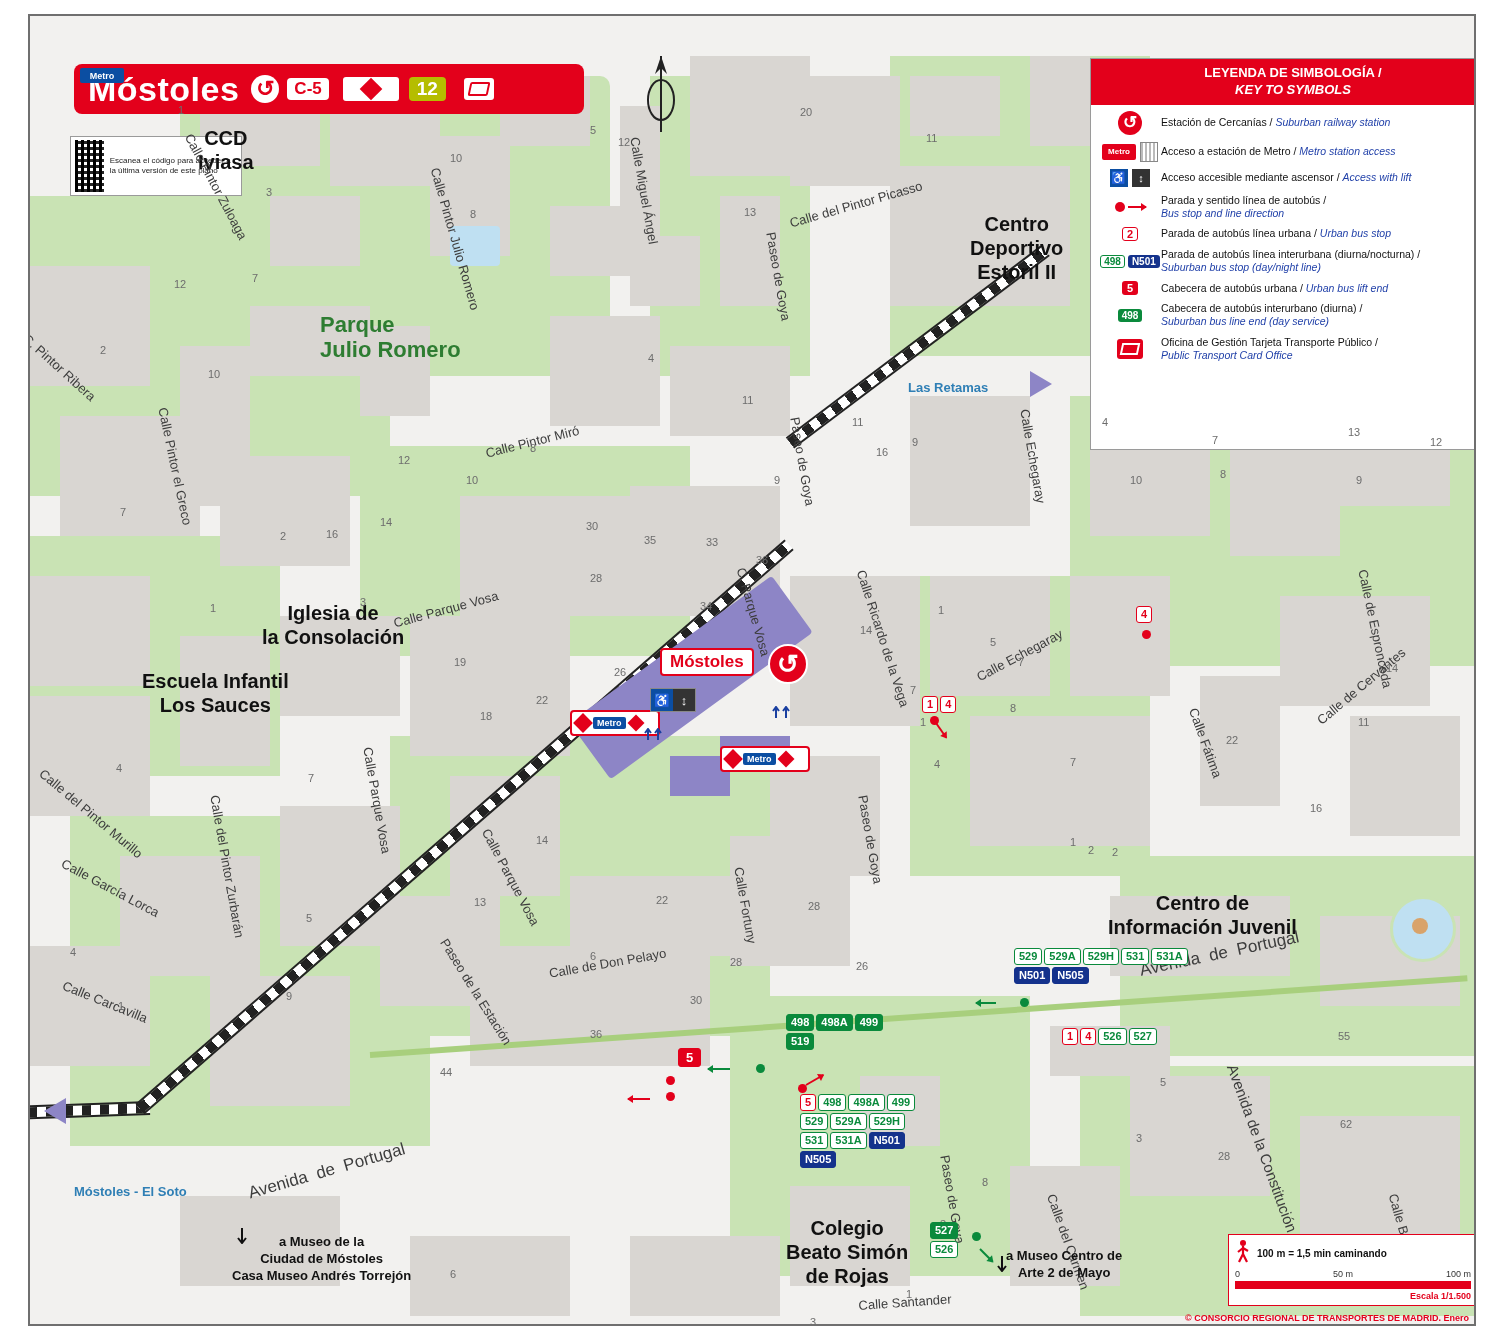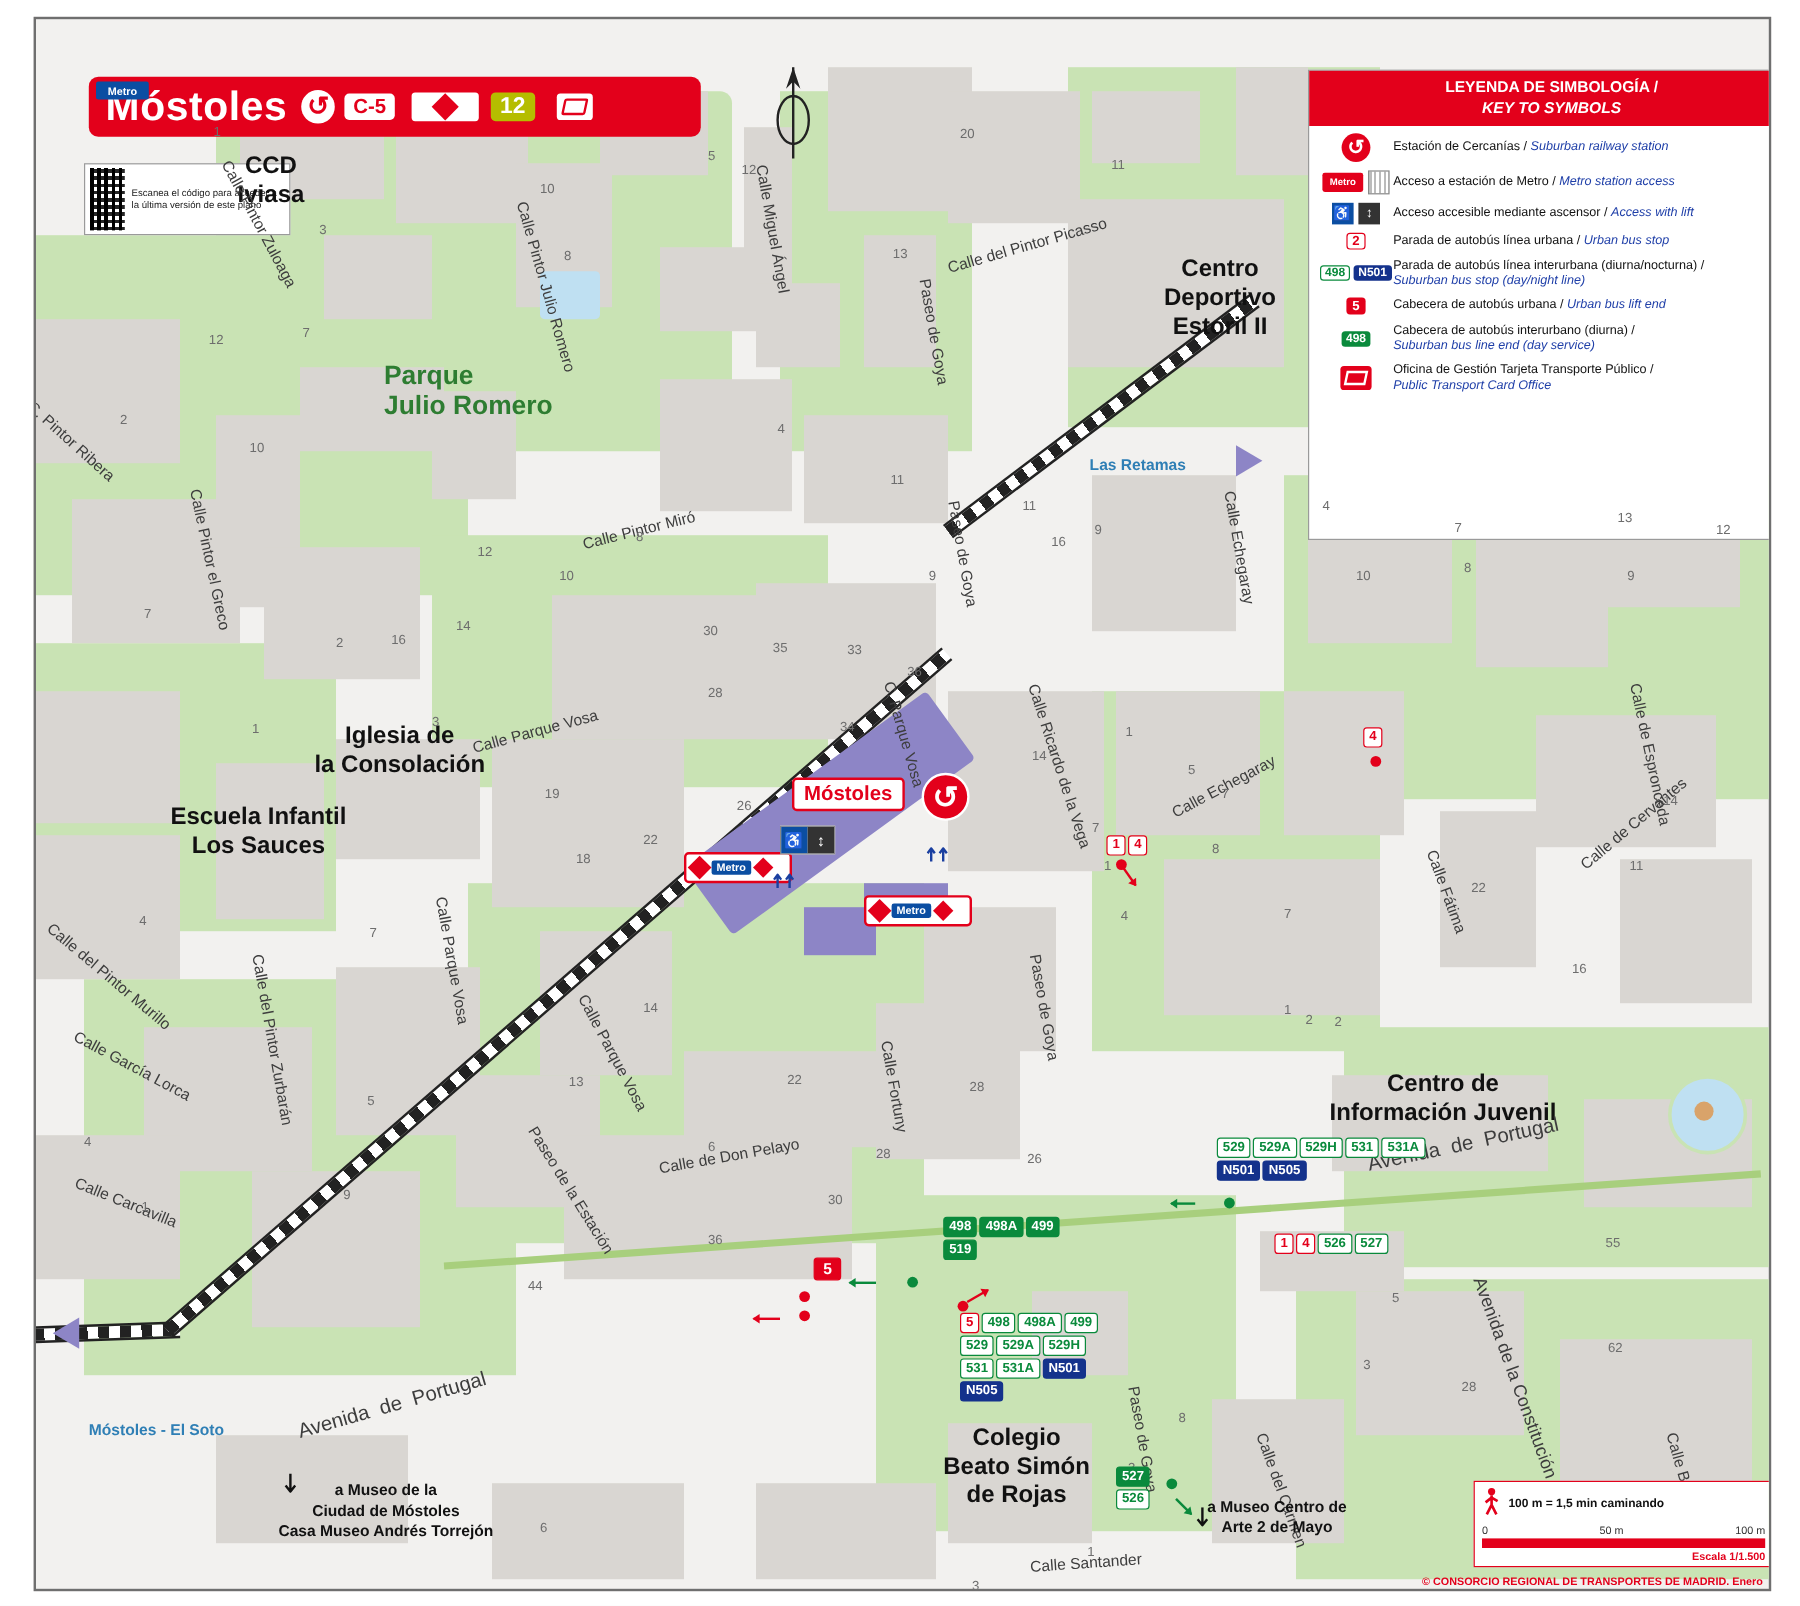--- a/index.html
+++ b/index.html
@@ -243,20 +243,27 @@
           <div class="ltxt"><span>Acceso a estación de Metro /</span> <i>Metro station access</i></div>
         </div>
         <div class="lrow">
           <div class="lico" style="gap:4px">
             <div class="sym-acc">♿</div>
             <div class="sym-lift">↕</div>
           </div>
           <div class="ltxt"><span>Acceso accesible mediante ascensor /</span> <i>Access with lift</i></div>
         </div>
         <div class="lrow">
+          <div class="lico" style="gap:0">
+            <div class="sym-busdot"></div>
+            <div class="sym-arrow"></div>
+          </div>
+          <div class="ltxt"><span>Parada y sentido línea de autobús /</span><br><i>Bus stop and line direction</i></div>
+        </div>
+        <div class="lrow">
           <div class="lico">
               <span class="bx-red">2</span>
             </div>
           <div class="ltxt"><span>Parada de autobús línea urbana /</span> <i>Urban bus stop</i></div>
         </div>
         <div class="lrow">
           <div class="lico" style="gap:3px">
             <span class="bx-green">498</span>
             <span class="bx-night">N501</span>
           </div>
@@ -276,28 +283,28 @@
         </div>
         <div class="lrow">
           <div class="lico">
               <div class="sym-card"></div>
             </div>
           <div class="ltxt"><span>Oficina de Gestión Tarjeta Transporte Público /</span><br><i>Public Transport Card Office</i></div>
         </div>
       </div>
     </div>
 
-    <div class="parkname" style="left:290px;top:284px;">Parque<br>Julio Romero</div>
+    <div class="parkname" style="left:290px;top:296px;">Parque<br>Julio Romero</div>
 
     <div class="poi" style="left:168px;top:110px;">CCD<br>Iviasa</div>
     <div class="poi" style="left:940px;top:196px;">Centro<br>Deportivo<br>Estoril II</div>
     <div class="poi" style="left:232px;top:585px;">Iglesia de<br>la Consolación</div>
     <div class="poi" style="left:112px;top:653px;">Escuela Infantil<br>Los Sauces</div>
     <div class="poi" style="left:1078px;top:875px;">Centro de<br>Información Juvenil</div>
-    <div class="poi" style="left:756px;top:1170px;text-align:center;">Colegio<br>Beato Simón<br>de Rojas</div>
+    <div class="poi" style="left:756px;top:1200px;text-align:center;">Colegio<br>Beato Simón<br>de Rojas</div>
 
     <div class="street" style="left:165px;top:115px;transform:rotate(62deg);transform-origin:left top;">Calle Pintor Zuloaga</div>
     <div class="street" style="left:412px;top:150px;transform:rotate(74deg);transform-origin:left top;">Calle Pintor Julio Romero</div>
     <div class="street" style="left:612px;top:120px;transform:rotate(80deg);transform-origin:left top;">Calle Miguel Ángel</div>
     <div class="street" style="left:758px;top:200px;transform:rotate(-16deg);transform-origin:left top;">Calle del Pintor Picasso</div>
     <div class="street" style="left:748px;top:215px;transform:rotate(80deg);transform-origin:left top;">Paseo de Goya</div>
     <div class="street" style="left:772px;top:400px;transform:rotate(80deg);transform-origin:left top;">Paseo de Goya</div>
     <div class="street" style="left:0px;top:315px;transform:rotate(42deg);transform-origin:left top;">C. Pintor Ribera</div>
     <div class="street" style="left:140px;top:390px;transform:rotate(78deg);transform-origin:left top;">Calle Pintor el Greco</div>
     <div class="street" style="left:454px;top:430px;transform:rotate(-14deg);transform-origin:left top;">Calle Pintor Miró</div>

